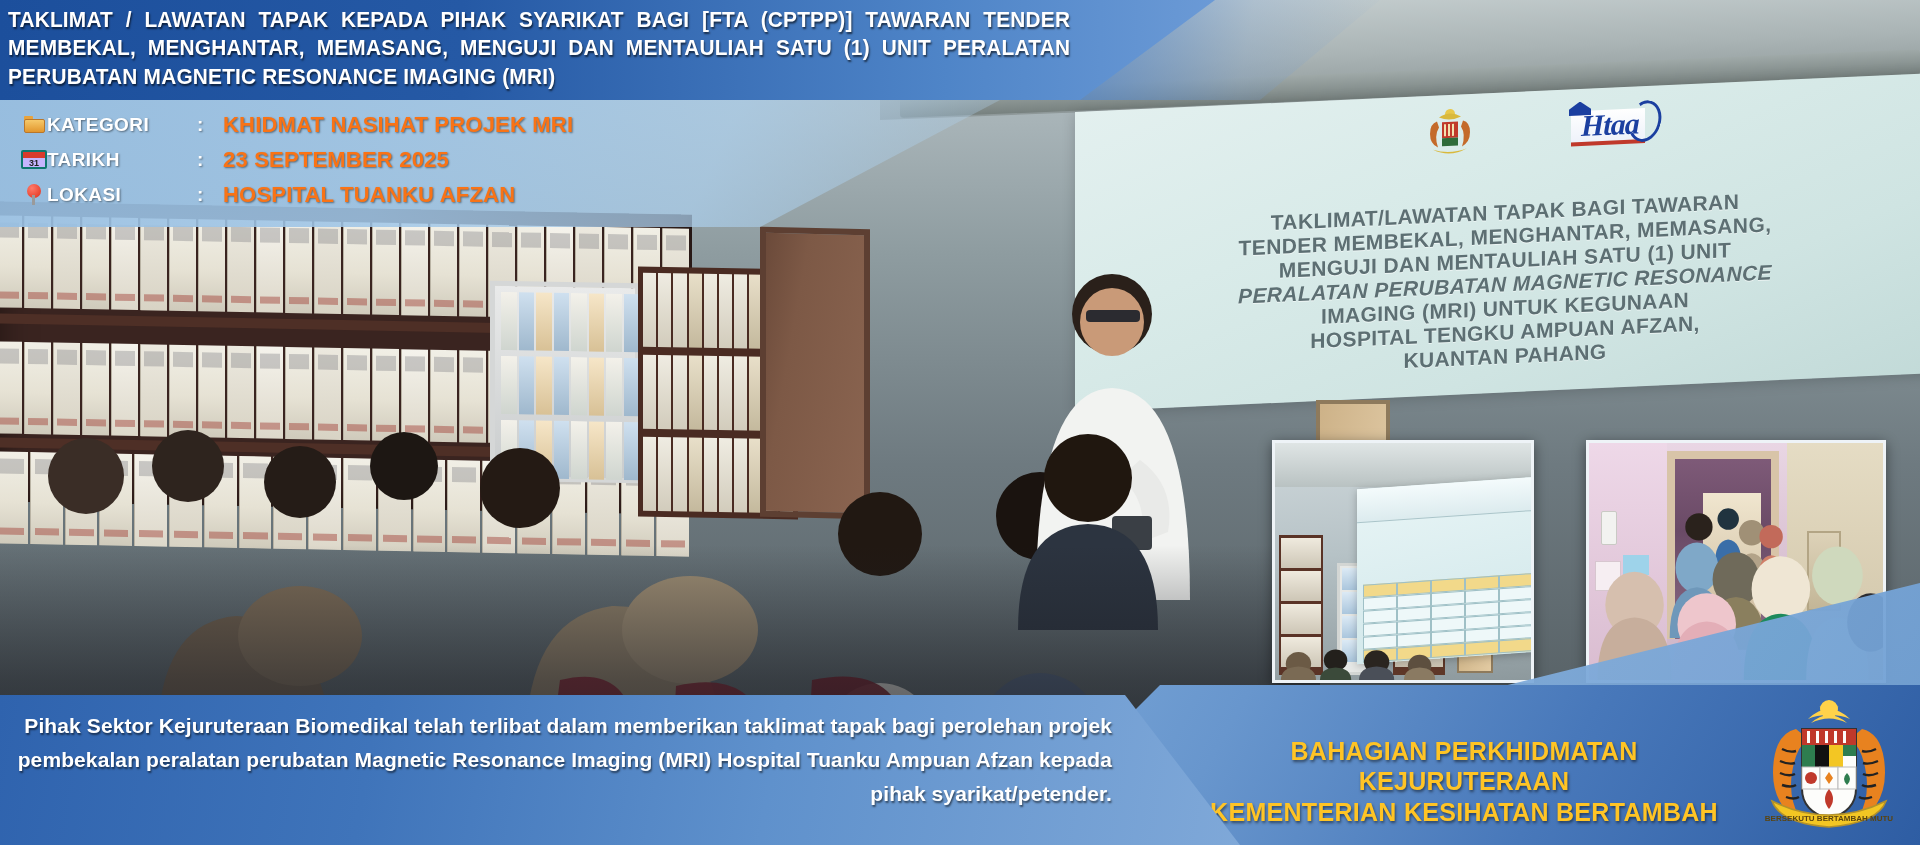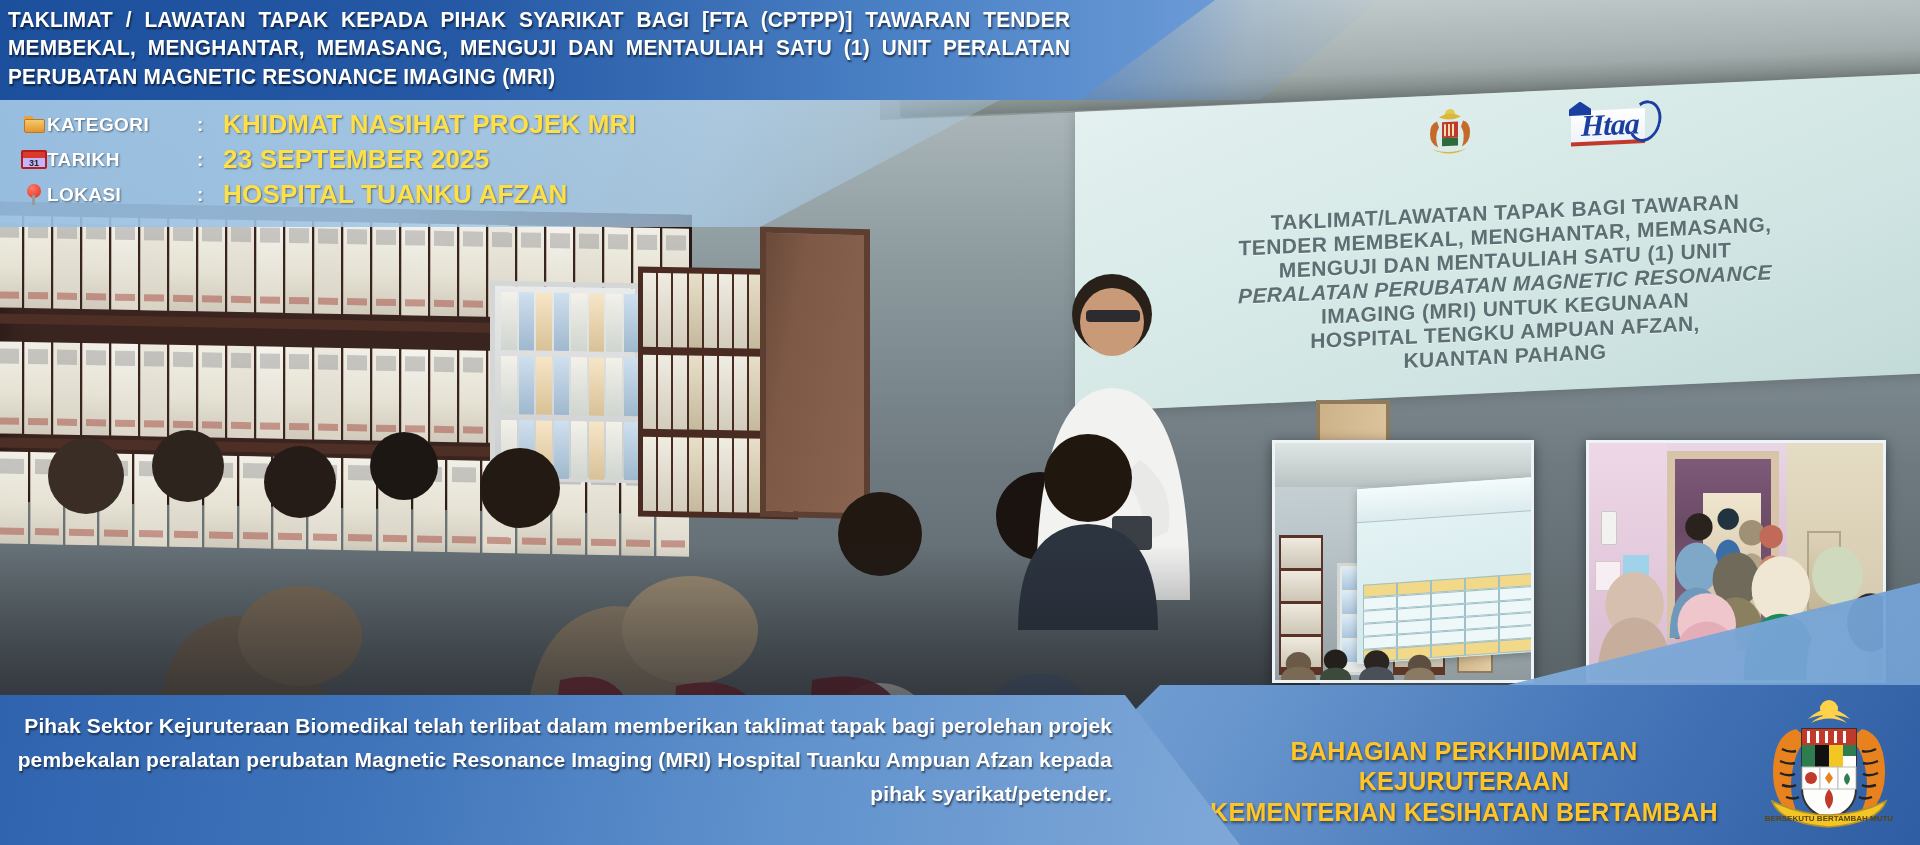--- a/index.html
+++ b/index.html
@@ -201,30 +201,30 @@
   }
   .meta-rows { position:absolute; left:28px; top:9px; }
   .meta-row { display:flex; align-items:center; height:31px; margin-bottom:4px; }
   .meta-icon { width:26px; display:flex; align-items:center; justify-content:center; }
   .meta-label {
     width:150px; color:#fff; font-weight:bold; font-size:19px;
     letter-spacing:.4px; text-shadow:1px 1px 2px rgba(0,0,0,.45);
   }
   .meta-colon { width:26px; color:#fff; font-weight:bold; font-size:19px; text-shadow:1px 1px 2px rgba(0,0,0,.45); }
   .meta-value {
-    color:#fde047; font-weight:bold; font-size:26px; letter-spacing:.2px;
+    color:#f97316; font-weight:bold; font-size:22px; letter-spacing:.2px;
     text-shadow:1px 1px 2px rgba(0,0,0,.45); white-space:nowrap;text-align:center;
   }
   
   .ic-folder { width:21px; height:17px; position:relative; }
   .ic-folder .tab { position:absolute; left:0; top:0; width:9px; height:4px; background:#e8a33d; border-radius:1px 1px 0 0; }
   .ic-folder .body { position:absolute; left:0; top:3px; width:21px; height:14px;
                      background:linear-gradient(180deg,#f6c96a,#e2972e); border:1px solid #b9762a; border-radius:2px; }
   
-  .ic-cal { width:30px; height:19px; background:#c4b5fd; border:2px solid #b91c1c; border-radius:2px; position:relative; overflow:hidden; }
+  .ic-cal { width:30px; height:19px; background:#c4b5fd; border:2px solid #0f766e; border-radius:2px; position:relative; overflow:hidden; }
   .ic-cal .top { position:absolute; left:0; top:0; width:100%; height:6px; background:#d83a2c; }
   .ic-cal .num { position:absolute; left:0; top:5px; width:100%; text-align:center;
                  font-size:9px; font-weight:bold; color:#222; line-height:12px; }
   
   .ic-pin { width:16px; height:21px; position:relative; }
   .ic-pin .ball { position:absolute; left:1px; top:0; width:14px; height:14px; border-radius:50%;
                   background:radial-gradient(circle at 35% 30%, #ff7a6a, #e02d18); }
   .ic-pin .stick{ position:absolute; left:6px; top:11px; width:3px; height:10px; background:#9a9a9a; }
 
   

